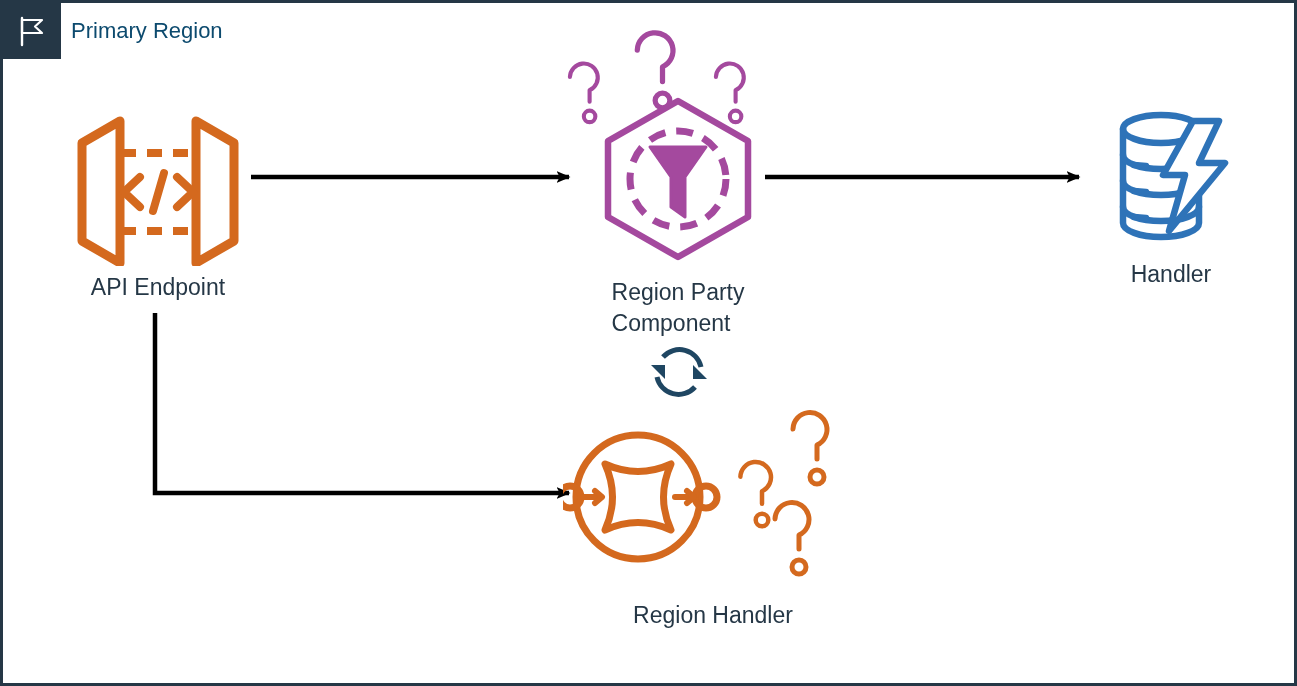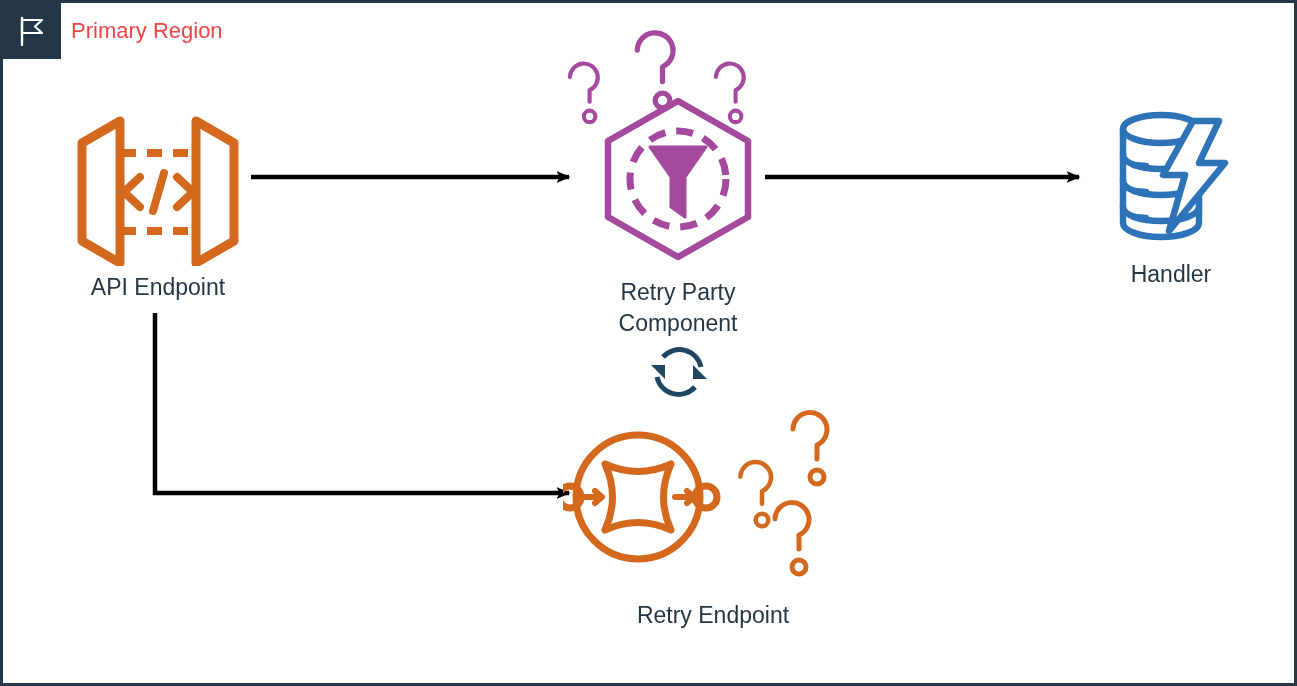--- a/index.html
+++ b/index.html
@@ -29,39 +29,39 @@
     background: #253746;
     display: flex;
     align-items: center;
     justify-content: center;
   }
   #region-title {
     position: absolute;
     left: 68px;
     top: 15px;
     font-size: 22px;
-    color: #ef4444;
+    color: #0c4a6e;
     white-space: nowrap;
   }
   
   .node {
     position: absolute;
     display: flex;
     flex-direction: column;
     align-items: center;
   }
   .node-icon {
     position: relative;
     line-height: 0;
   }
   .node-label {
     margin-top: 6px;
     font-size: 23px;
     color: #253746;
-    text-align: center;
+    text-align: left;
     line-height: 1.35;
     white-space: pre-line;
   }
   #node-api        { left: 42px;  top: 88px;  width: 226px; }
   #node-thirdparty { left: 540px; top: 18px;  width: 270px; }
   #node-database   { left: 1078px; top: 100px; width: 180px; }
   #node-retry      { left: 560px; top: 396px; width: 300px; }
   
   #connectors {
     position: absolute;
@@ -163,21 +163,21 @@
           </g>
         </g>
 
         <path d="M135 112 L205 152 L205 228 L135 268 L65 228 L65 152 Z" stroke="#A4499E" stroke-width="6.5" fill="none" stroke-linejoin="round" transform="translate(0,-32)"></path>
 
         <circle cx="135" cy="158" r="48" stroke="#A4499E" stroke-width="7" fill="none" stroke-dasharray="17 11"></circle>
 
         <path d="M107 126 L163 126 L142 156 L142 196 L128 186 L128 156 Z" fill="#A4499E" stroke="#A4499E" stroke-width="3" stroke-linejoin="round"></path>
       </svg>
     </div>
-    <div class="node-label">Retry Party
+    <div class="node-label">Region Party
 Component</div>
   </div>
 
   <div class="node" id="node-database">
     <div class="node-icon">
       <svg width="140" height="150" viewBox="0 0 140 150">
         <g stroke="#2E73B8" stroke-width="6.5" fill="none" stroke-linecap="round" stroke-linejoin="round">
 
           <path d="M22 26 L22 120 A38 14 0 0 0 98 120 L98 26"></path>
 
@@ -230,16 +230,16 @@
             <circle cx="30" cy="70" r="7"></circle>
           </g>
 
           <g transform="translate(206,98) scale(1.0)">
             <path d="M6 22 A17 17 0 1 1 30 38 L30 52"></path>
             <circle cx="30" cy="70" r="7"></circle>
           </g>
         </g>
       </svg>
     </div>
-    <div class="node-label">Retry Endpoint</div>
+    <div class="node-label">Region Handler</div>
   </div>
 
 </div>
 
 </body></html>

